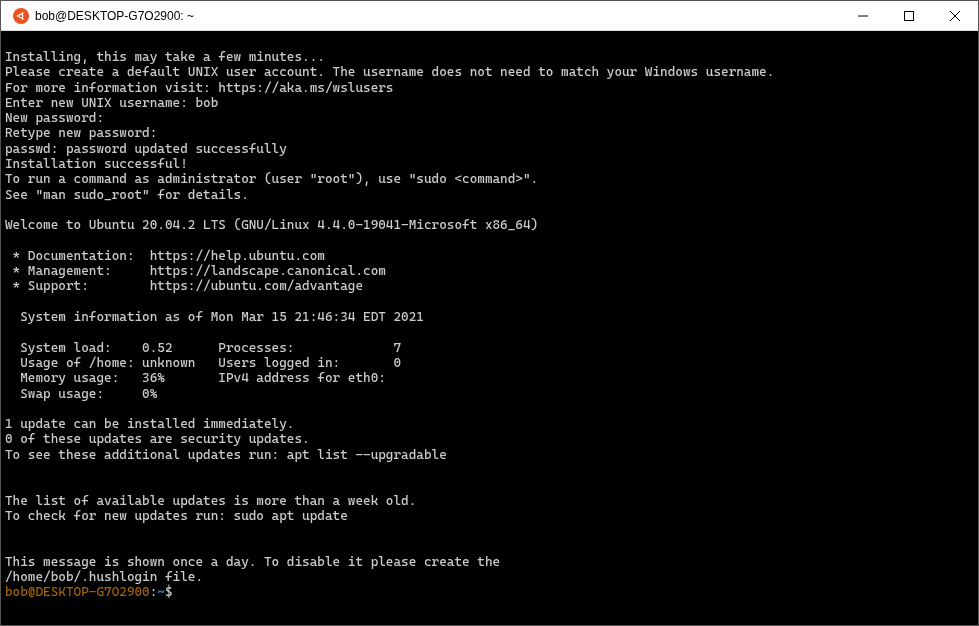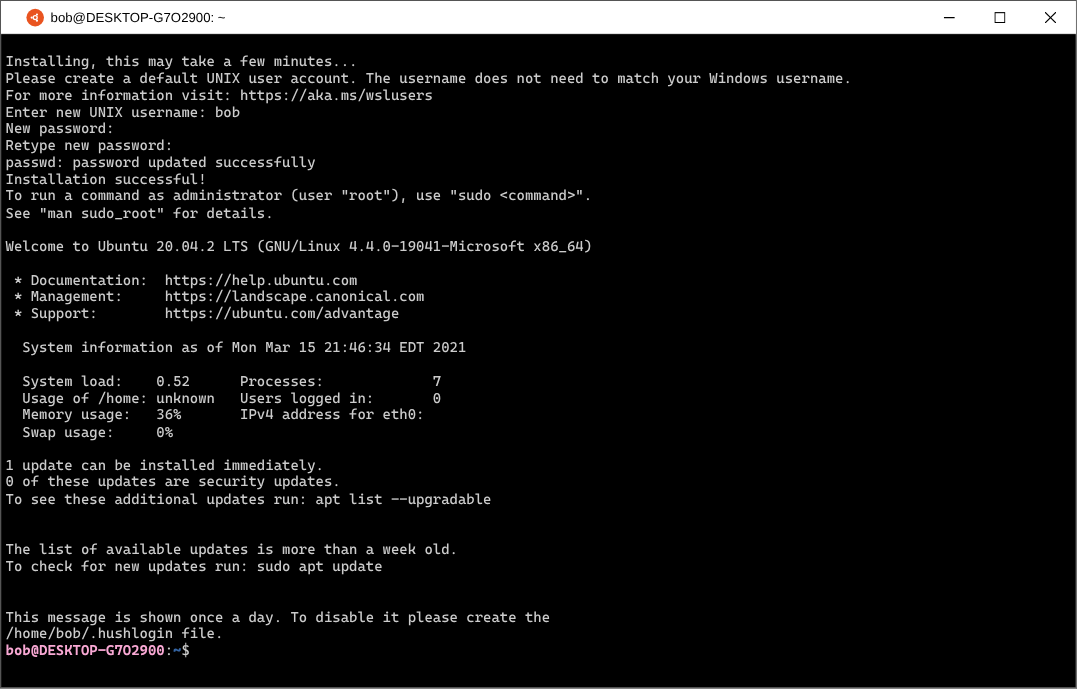--- a/index.html
+++ b/index.html
@@ -19,21 +19,21 @@
       height: 626px;
       border: 1px solid #555;
       display: flex;
       flex-direction: column;
     }
     .titlebar {
       height: 30px;
       background: #fff;
       display: flex;
       align-items: center;
-      padding: 0 0 0 23px;
+      padding: 0 0 0 12px;
       border-bottom: 1px solid #ddd;
     }
     .titlebar-icon {
       width: 16px;
       height: 16px;
       border-radius: 50%;
       background: #E95420;
       display: flex;
       align-items: center;
       justify-content: center;
@@ -73,22 +73,22 @@
       line-height: 15.3px;
       padding: 18px 4px;
       white-space: pre;
       overflow: hidden;
       letter-spacing: 0px;
     }
     .terminal-body .line {
       display: block;
     }
     .prompt-user {
-      color: #f9a8d4;
-      font-weight: bold;
+      color: #a16207;
+      font-weight: normal;
     }
     .prompt-path {
       color: #3465A4;
       font-weight: bold;
     }
     .prompt-colon {
       color: #ccc;
     }
     .prompt-dollar {
       color: #ccc;

